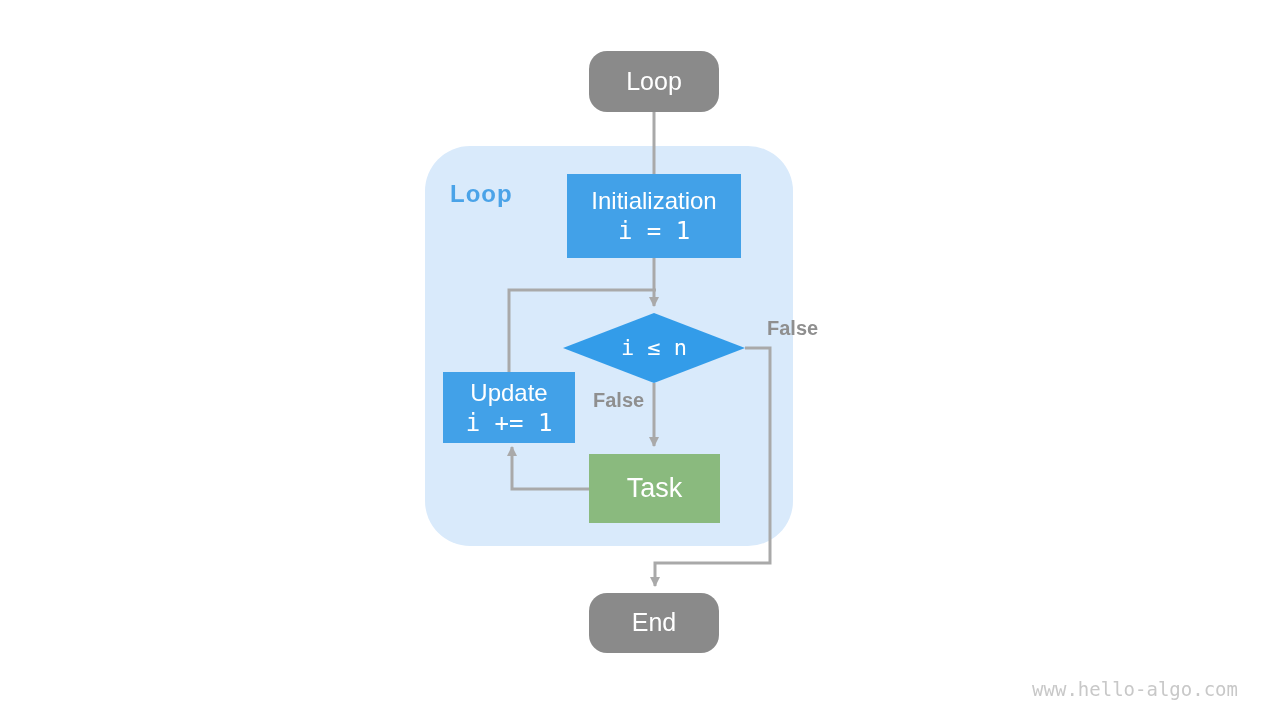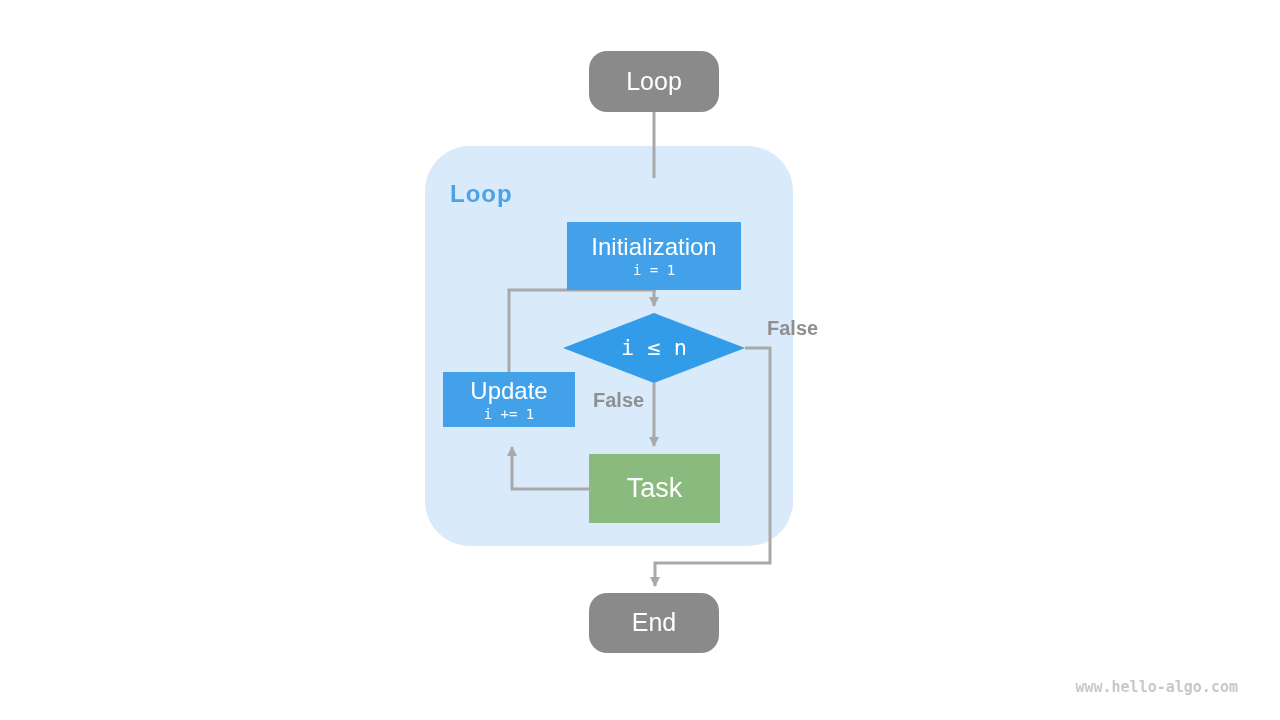--- a/index.html
+++ b/index.html
@@ -18,42 +18,41 @@
     margin-top:12px;
   }
   svg.edges{position:absolute;left:0;top:0;}
   .node{
     position:absolute;display:flex;flex-direction:column;align-items:center;justify-content:center;
     color:#ffffff;text-align:center;line-height:1.25;
   }
   .terminal{background:var(--terminal,#8a8a8a);border-radius:18px;font-size:25px;}
   .process{background:var(--process_blue,#42a1e8);}
   .process .title{font-size:24px;}
-  .code{font-family:"DejaVu Sans Mono", monospace;font-size:14px;}
+  .code{font-family:"DejaVu Sans Mono", monospace;font-size:24px;}
   .node-begin{left:589px;top:51px;width:130px;height:61px;}
-  .node-init{left:567px;top:174px;width:174px;height:68px;margin-top:48px;}
+  .node-init{left:567px;top:174px;width:174px;height:84px;}
   .node-cond{
     left:563px;top:313px;width:182px;height:70px;
     background:var(--diamond,#339ce9);
     clip-path:polygon(50% 0%, 100% 50%, 50% 100%, 0% 50%);
   }
   .node-cond .code{font-size:22px;}
-  .node-update{left:443px;top:372px;width:132px;height:55px;}
+  .node-update{left:443px;top:372px;width:132px;height:71px;}
   .node-task{left:589px;top:454px;width:131px;height:69px;background:var(--task_green,#8aba7e);font-size:27px;}
   .node-end{left:589px;top:593px;width:130px;height:60px;}
   .edge-label{
     position:absolute;font-size:20px;font-weight:bold;color:var(--edge_label,#8f8f8f);
   }
   .label-false{left:727px;top:317px;margin-left:40px;}
   .label-true{left:593px;top:389px;}
   .watermark{
     position:absolute;right:42px;top:678px;
-    font-family:"DejaVu Sans Mono", monospace;font-size:15px;
+    font-family:"DejaVu Sans Mono", monospace;font-size:19px;
     color:var(--watermark,#c8c8c8);
-    font-weight:bold;
   }
 </style>
 </head>
 <body>
 
 <div class="canvas">
 
   <div class="loop-container"></div>
   <div class="loop-label">Loop</div>
 

